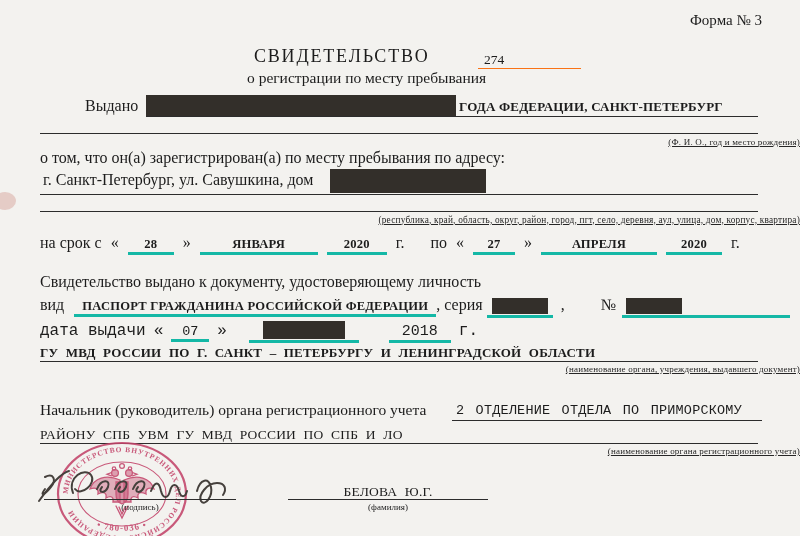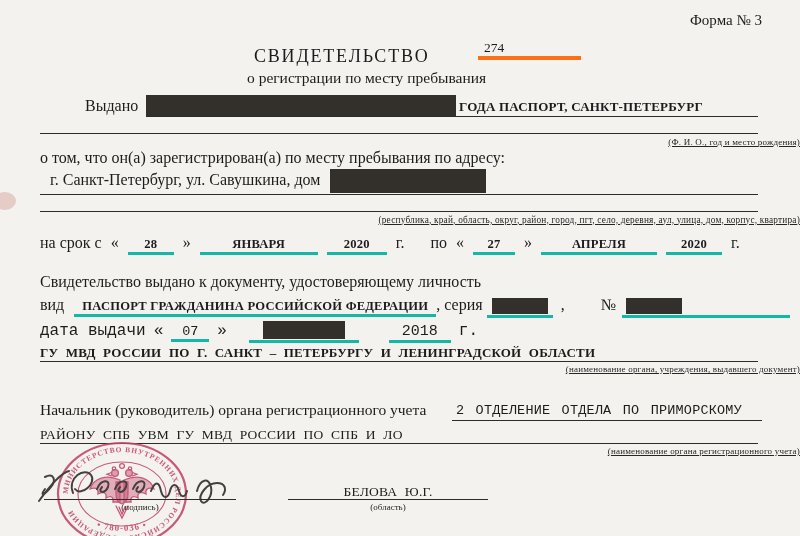--- a/index.html
+++ b/index.html
@@ -25,32 +25,32 @@
 </style>
 </head>
 <body>
 
 <div class="page">
 
   <div class="scan-artifact"></div>
 
   <div class="abs" style="top:12px;right:38px;font-size:15px;">Форма № 3</div>
   <div class="abs" style="top:46px;left:254px;font-size:18px;letter-spacing:1.8px;">СВИДЕТЕЛЬСТВО</div>
-  <div class="abs" style="top:40px;left:478px;width:97px;border-bottom:4px solid #f97316;padding-left:6px;font-size:13.5px;">274</div>
+  <div class="abs" style="top:52px;left:478px;width:97px;border-bottom:1px solid #f97316;padding-left:6px;font-size:13.5px;">274</div>
   <div class="abs" style="top:69px;left:247px;font-size:15.5px;">о регистрации по месту пребывания</div>
 
   <div class="abs body-text" style="top:97px;left:85px;">Выдано</div>
   <div class="redact" style="top:95px;left:146px;width:310px;height:21px;"></div>
-  <div class="abs bold-caps" style="top:99px;left:459px;">ГОДА ПАСПОРТ, САНКТ-ПЕТЕРБУРГ</div>
+  <div class="abs bold-caps" style="top:99px;left:459px;">ГОДА ФЕДЕРАЦИИ, САНКТ-ПЕТЕРБУРГ</div>
   <div class="rule thin" style="top:116px;left:146px;width:612px;"></div>
   <div class="rule" style="top:133px;left:40px;width:718px;"></div>
   <div class="caption" style="top:137px;">(Ф. И. О., год и место рождения)</div>
 
   <div class="abs body-text" style="top:149px;left:40px;">о том, что он(а) зарегистрирован(а) по месту пребывания по адресу:</div>
-  <div class="abs body-text" style="top:171px;left:50px;">г. Санкт-Петербург, ул. Савушкина, дом</div>
+  <div class="abs body-text" style="top:171px;left:43px;">г. Санкт-Петербург, ул. Савушкина, дом</div>
   <div class="redact" style="top:169px;left:330px;width:156px;height:24px;"></div>
   <div class="rule thin" style="top:194px;left:40px;width:718px;"></div>
   <div class="rule" style="top:211px;left:40px;width:718px;"></div>
   <div class="caption" style="top:214.5px;font-size:9.3px;">(республика, край, область, округ, район, город, пгт, село, деревня, аул, улица, дом, корпус, квартира)</div>
 
   <div class="abs flexrow body-text" style="top:234px;left:40px;gap:9px;">
     <span>на срок с</span>
     <span>«</span>
     <span class="cell semi-caps" style="width:46px;">28</span>
     <span>»</span>
@@ -149,15 +149,15 @@
       <path d="M98 26 C102 16 112 16 109 24 C106 31 98 30 103 24"></path>
       <path d="M116 28 c4 -10 8 -10 10 0 c2 8 7 8 9 0 c2 -8 7 -8 9 0 c2 7 6 7 8 0"></path>
       <path d="M162 28 c3 -12 12 -14 14 -4 c2 9 -6 20 -10 14 c-3 -6 6 -18 16 -18 c8 0 10 6 6 12"></path>
     </g>
   </svg>
   <div class="rule thin" style="top:499px;left:44px;width:192px;"></div>
   <div class="abs" style="top:502px;left:44px;width:192px;text-align:center;font-size:9px;">(подпись)</div>
 
   <div class="abs reg-caps" style="top:484px;left:288px;width:200px;text-align:center;word-spacing:4px;">БЕЛОВА Ю.Г.</div>
   <div class="rule thin" style="top:499px;left:288px;width:200px;"></div>
-  <div class="abs" style="top:502px;left:288px;width:200px;text-align:center;font-size:9px;">(область)</div>
+  <div class="abs" style="top:502px;left:288px;width:200px;text-align:center;font-size:9px;">(фамилия)</div>
 
 </div>
 
 </body></html>

